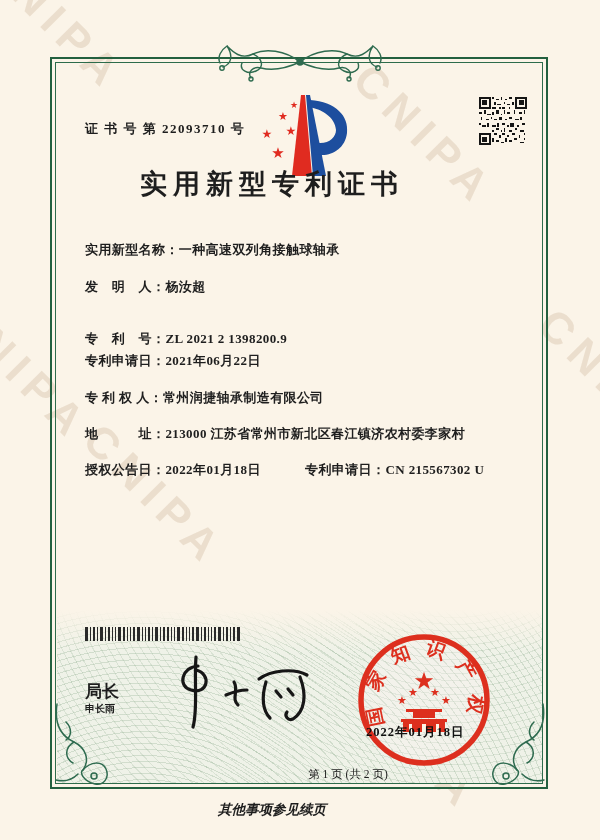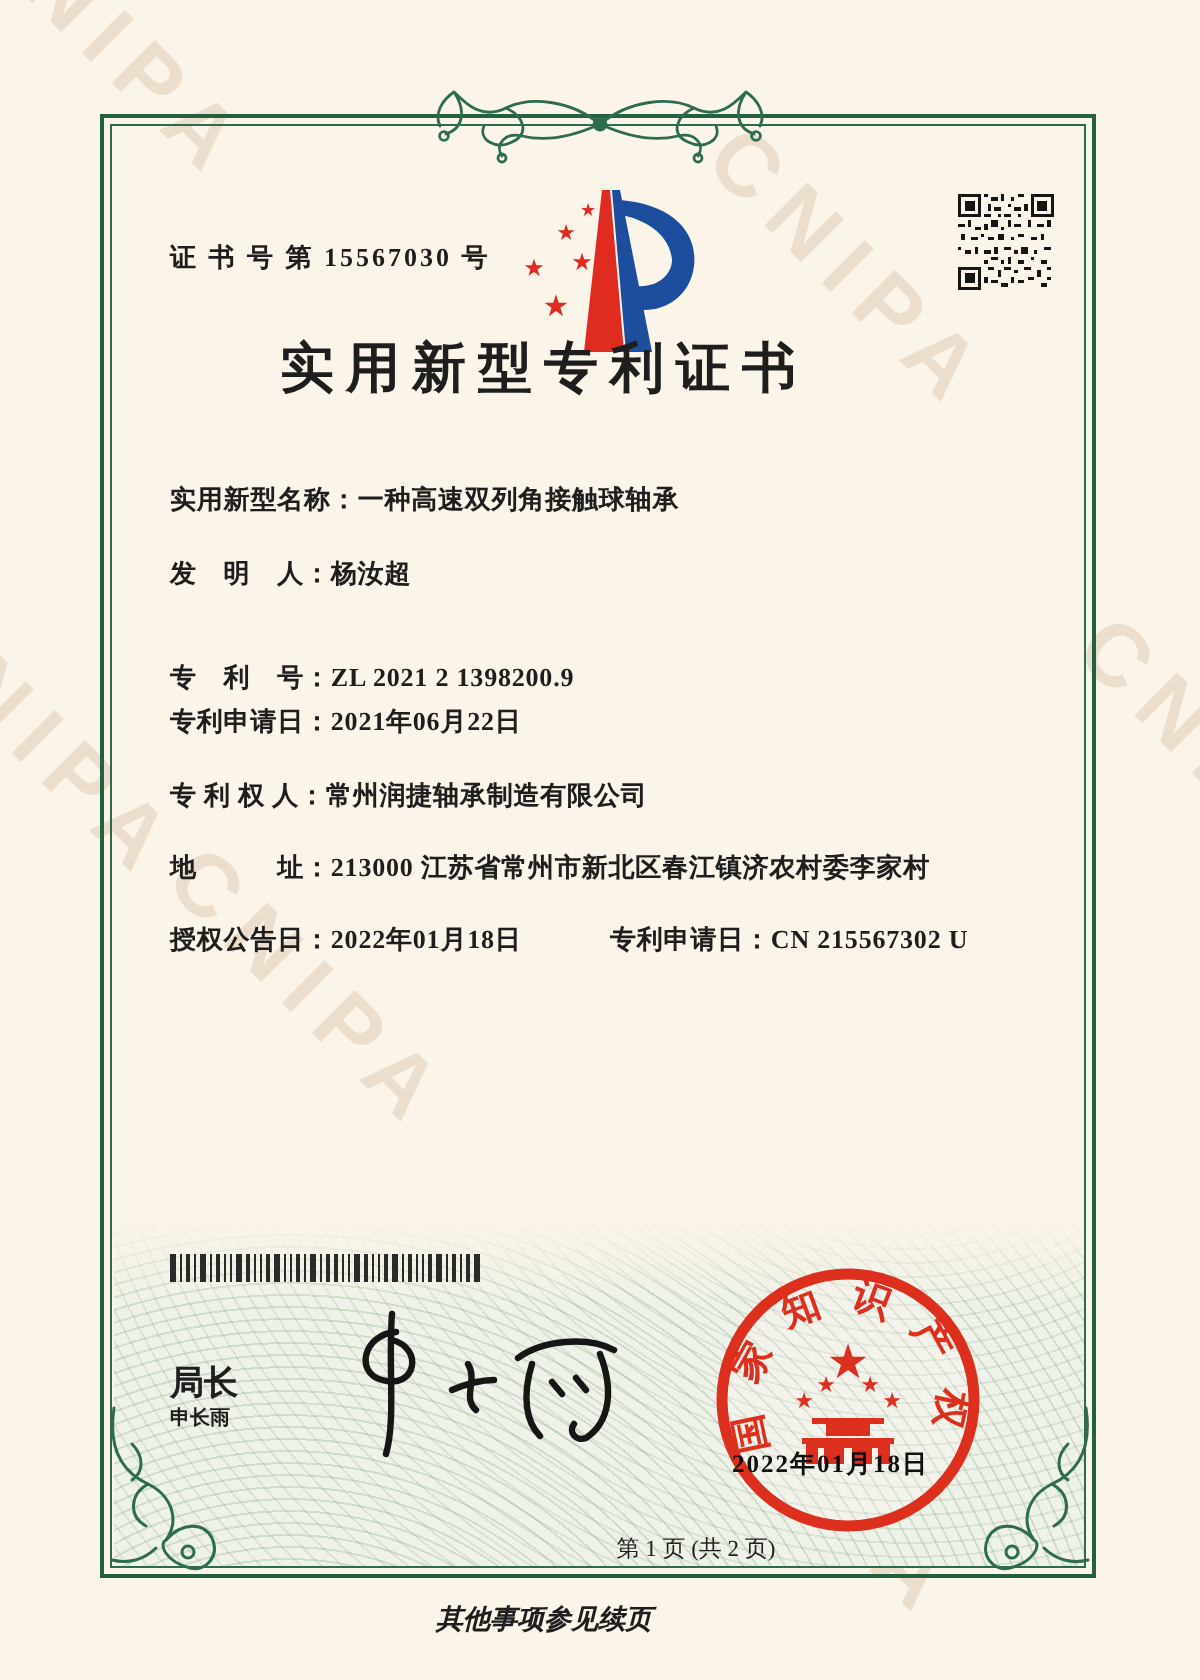--- a/index.html
+++ b/index.html
@@ -103,21 +103,21 @@
       <path d="M57,2 C60,22 53,34 40,40 C28,46 24,58 31,68"></path>
       <path d="M31,68 C23,59 12,59 8,67 C4,76 11,84 19,82 C31,79 35,70 31,68"></path>
       <path d="M40,40 C49,45 50,56 41,61"></path>
       <path d="M48,20 C42,26 42,34 48,38"></path>
       <circle cx="20" cy="74" r="3"></circle>
       <path d="M36,72 C42,78 50,80 58,78"></path>
     </g>
   </svg>
 </div>
 
-<div class="abs cert-no">证 书 号 第 15567030 号</div>
+<div class="abs cert-no">证 书 号 第 22093710 号</div>
 
 <div class="abs" style="left:250px; top:92px; z-index:2;">
   <svg width="105" height="86" viewBox="0 0 105 86">
     <polygon points="51,3 55,3 62,84 42,84" fill="#e02b20"></polygon>
     <polygon points="56,3 60,3 76,84 63,84" fill="#1d4e9e"></polygon>
     <path d="M60,8 C86,10 99,24 97,41 C95,58 79,66 65,62 L63,50 C77,54 86,46 86,38 C85,25 72,17 58,15 Z" fill="#1d4e9e"></path>
     <g fill="#e02b20" font-family="'DejaVu Sans',sans-serif" text-anchor="middle">
       <text x="44" y="16" font-size="9">★</text>
       <text x="33" y="28" font-size="11">★</text>
       <text x="41" y="43" font-size="12">★</text>

